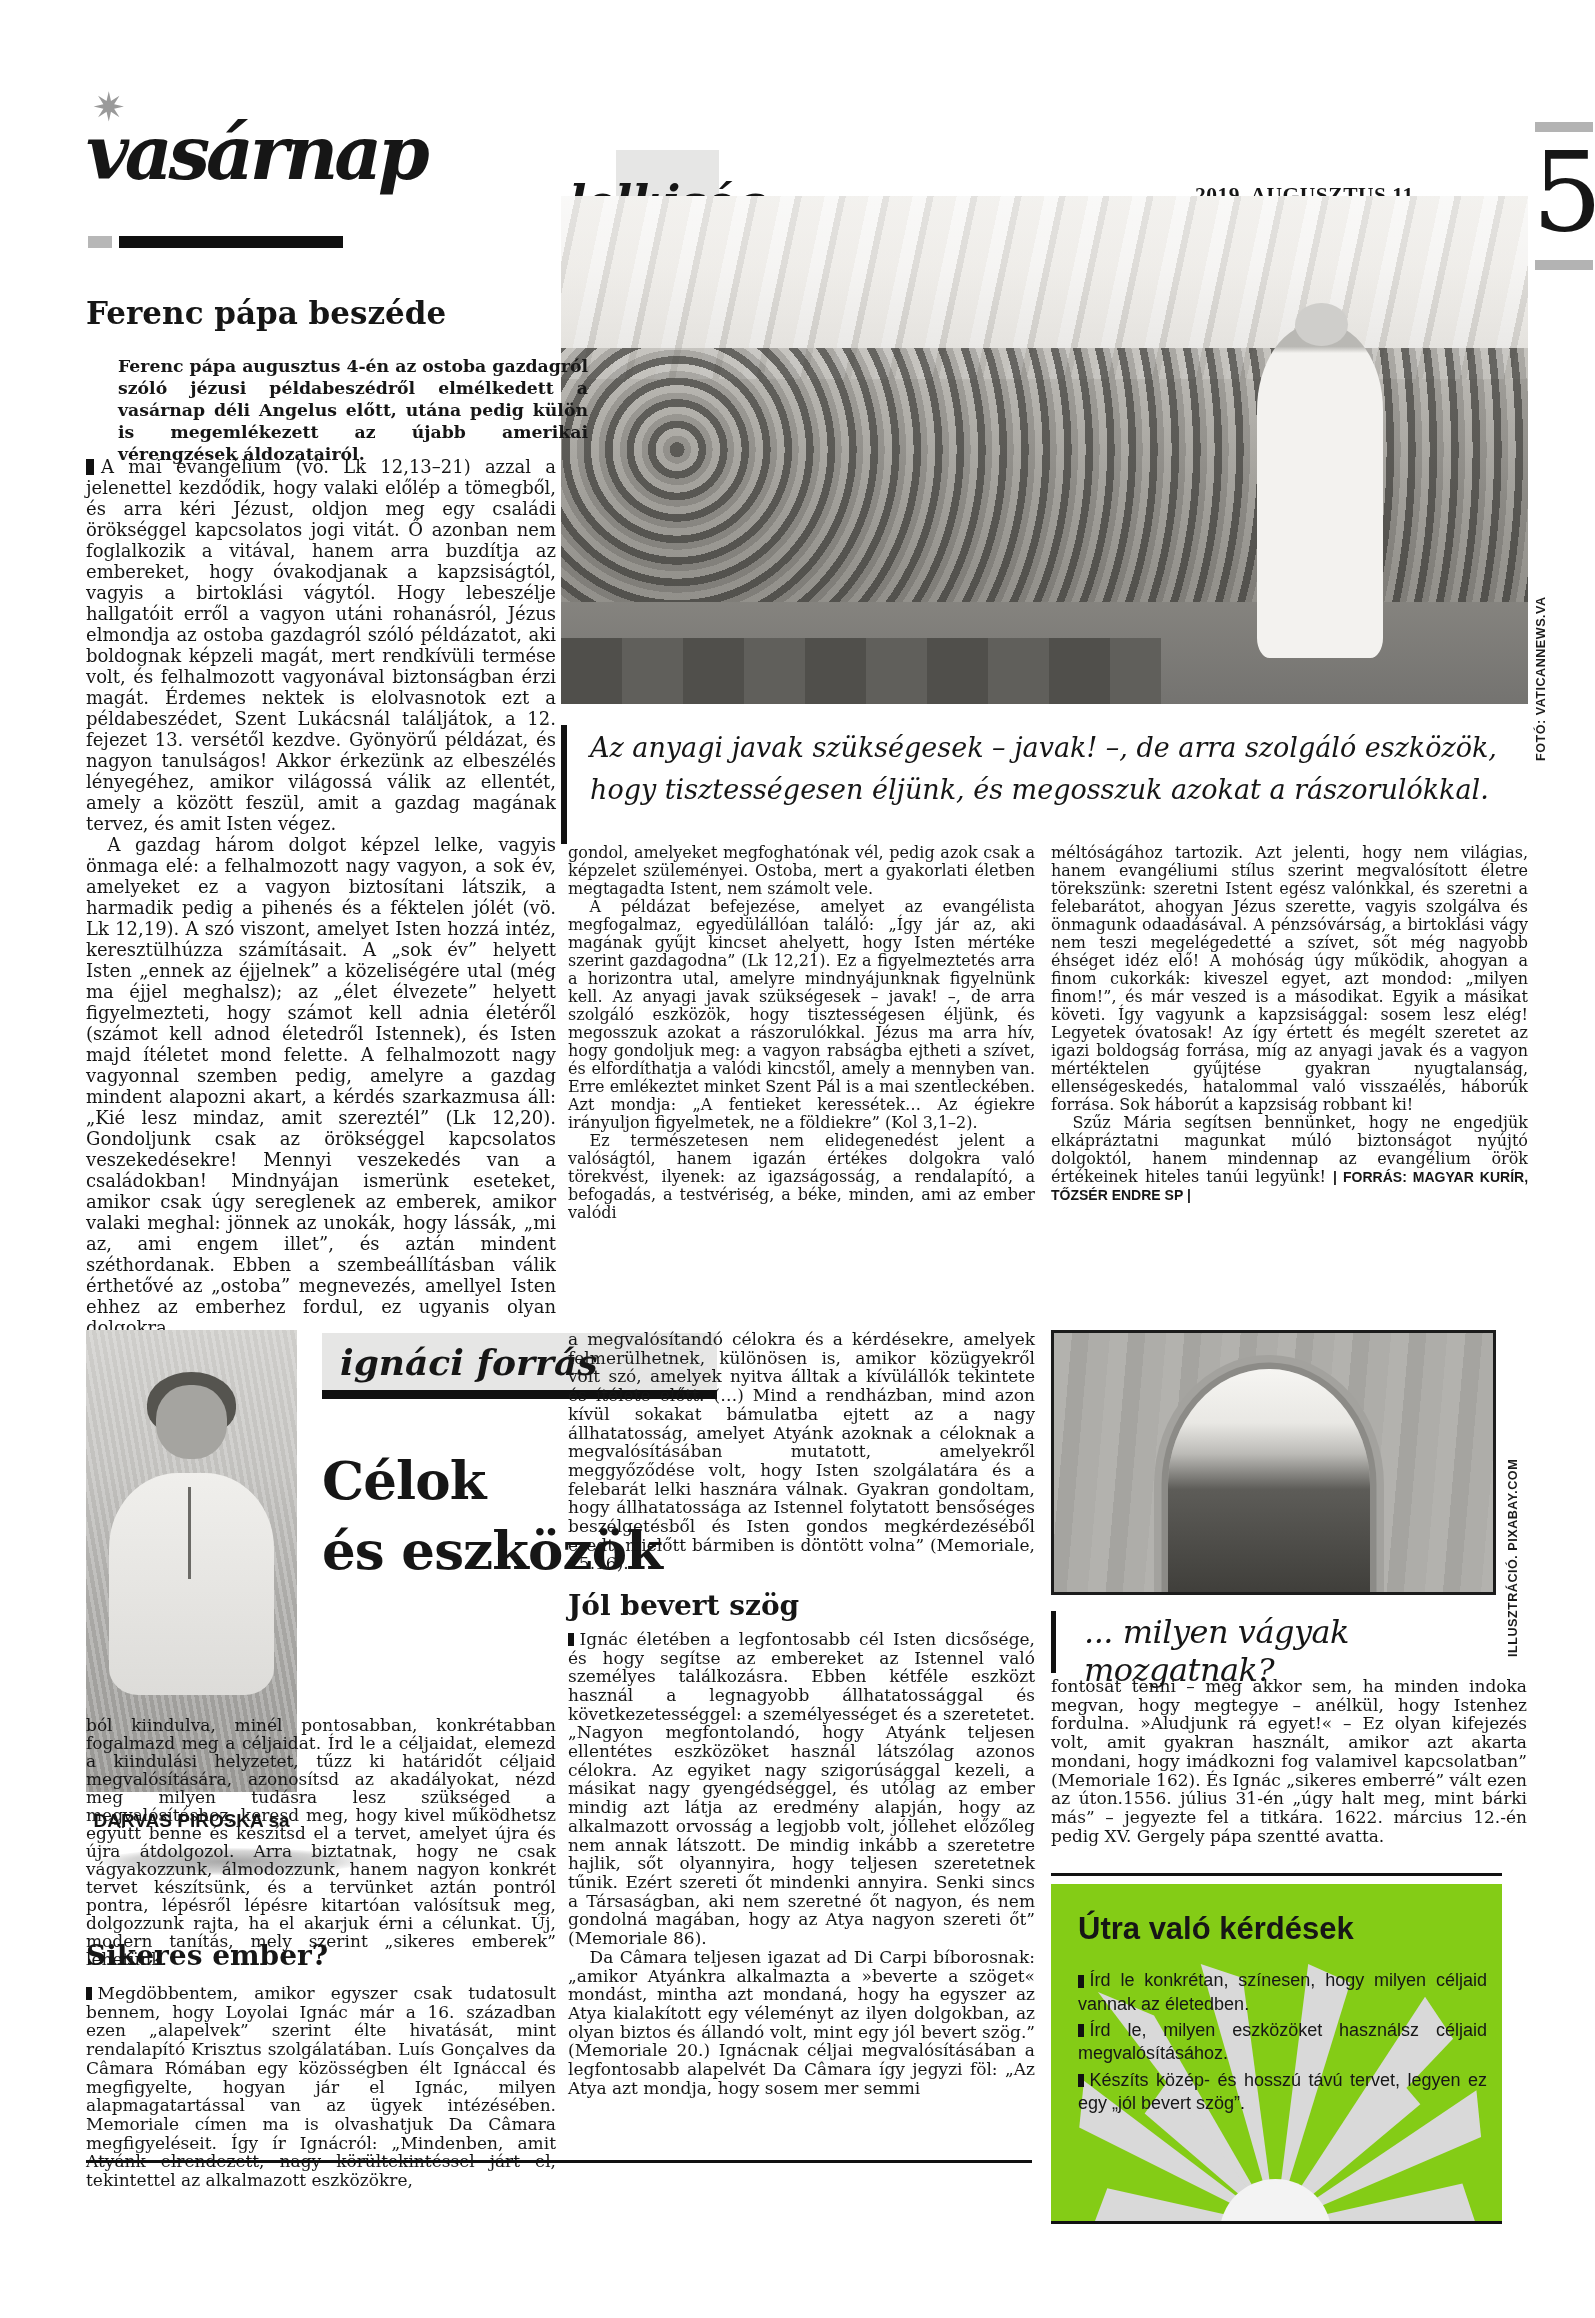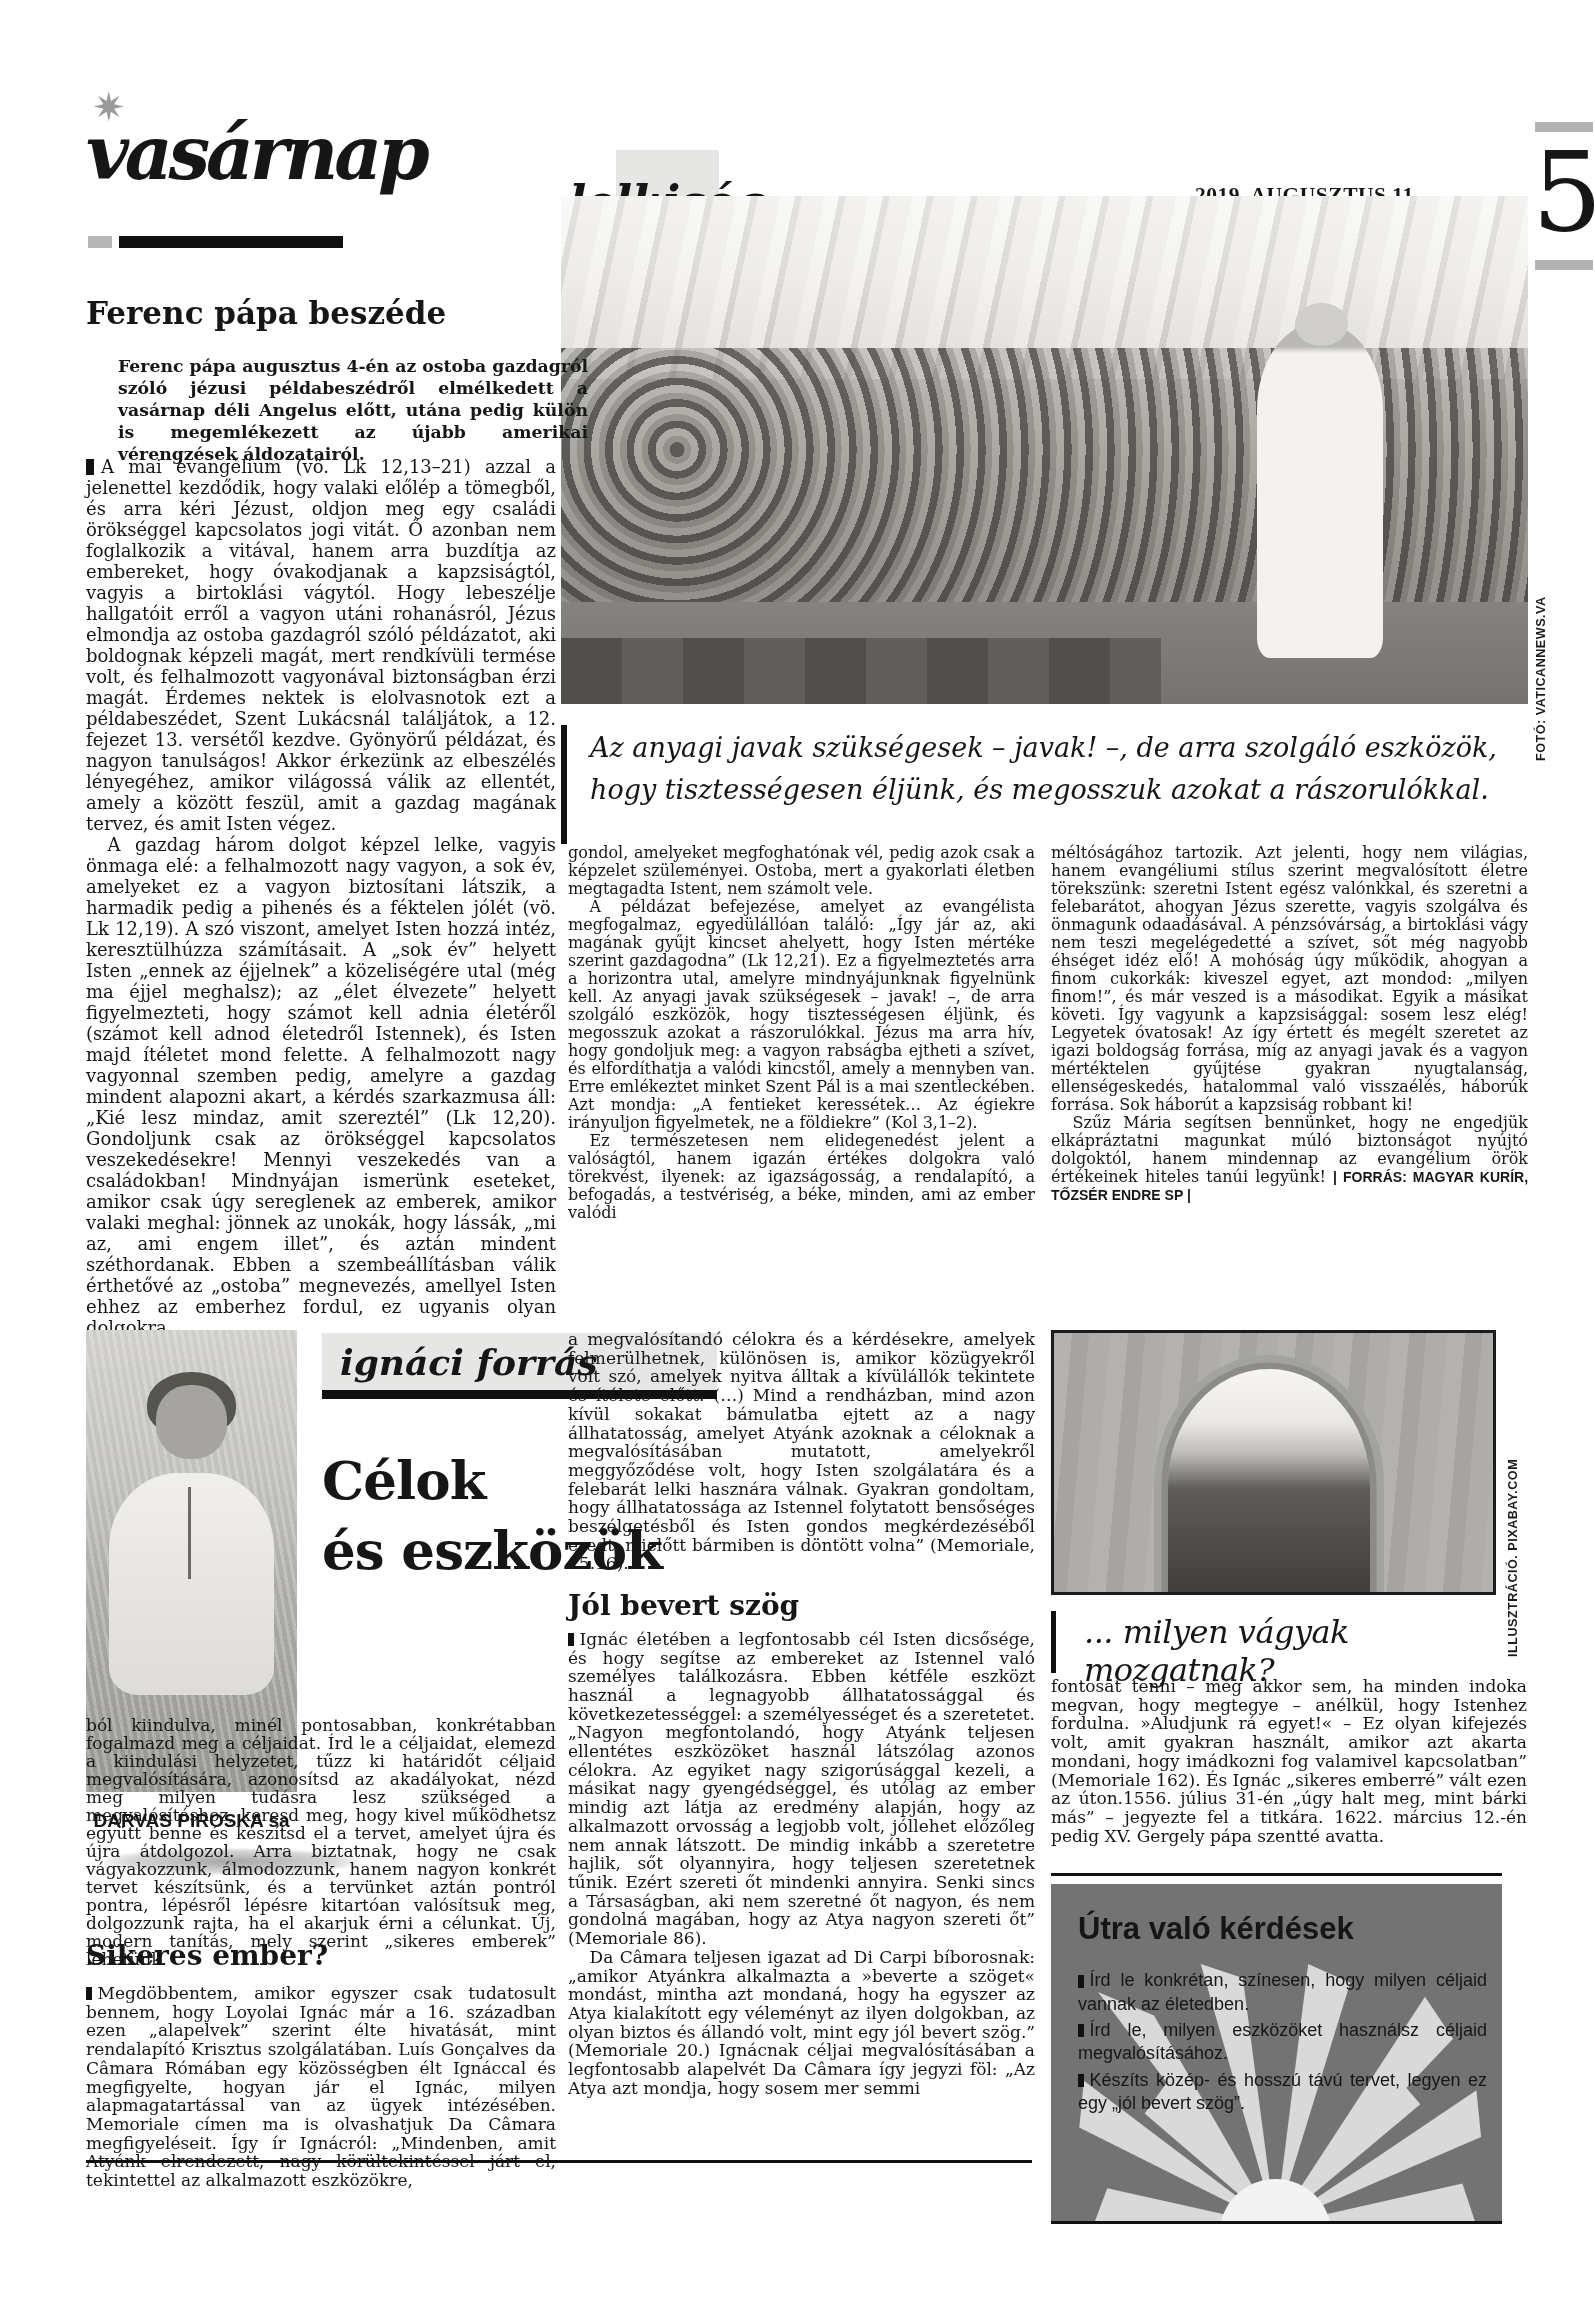--- a/index.html
+++ b/index.html
@@ -101,21 +101,21 @@
         background:linear-gradient(180deg,#f6f5f2 0%,#e9e8e4 24%,#bcbbb7 38%,#5d5c58 54%,#403f3b 100%);
         border-radius:50% 50% 0 0 / 52% 52% 0 0;
         box-shadow:0 0 0 6.5px #8c8b87,0 0 0 14px #a3a29e;}
   .credit2{left:1506px;top:1395px;height:262px;}
   .a2-qbar{left:1051px;top:1611px;width:4.7px;height:62px;background:#111;}
   .a2-pullquote{left:1084px;top:1613px;width:421px;font-size:32px;font-style:italic;
         letter-spacing:-0.5px;}
   .a2-col3p{left:1051px;top:1677px;width:476px;font-size:17px;line-height:18.7px;}
   
   .box-rule-t{left:1051px;top:1873px;width:451px;height:3.3px;}
-  .qbox{left:1051px;top:1884px;width:451px;height:337px;background:#737373;overflow:hidden;
+  .qbox{left:1051px;top:1884px;width:451px;height:337px;background:#84cc16;overflow:hidden;
         padding:27px 15px 0 27px;box-sizing:border-box;}
   .qbox-title{position:relative;font-family:"Liberation Sans",sans-serif;font-weight:bold;
         font-size:31px;margin:0 0 22.4px 0;z-index:2;}
   .qitem{position:relative;font-family:"Liberation Sans",sans-serif;font-size:18px;
         line-height:23.4px;text-align:justify;margin-bottom:2.8px;z-index:2;}
   .sunburst{position:absolute;left:14px;bottom:-14px;width:421px;height:271px;z-index:1;}
   .box-rule-b{left:1051px;top:2221px;width:451px;height:3.3px;}
 </style>
 </head>
 <body>

